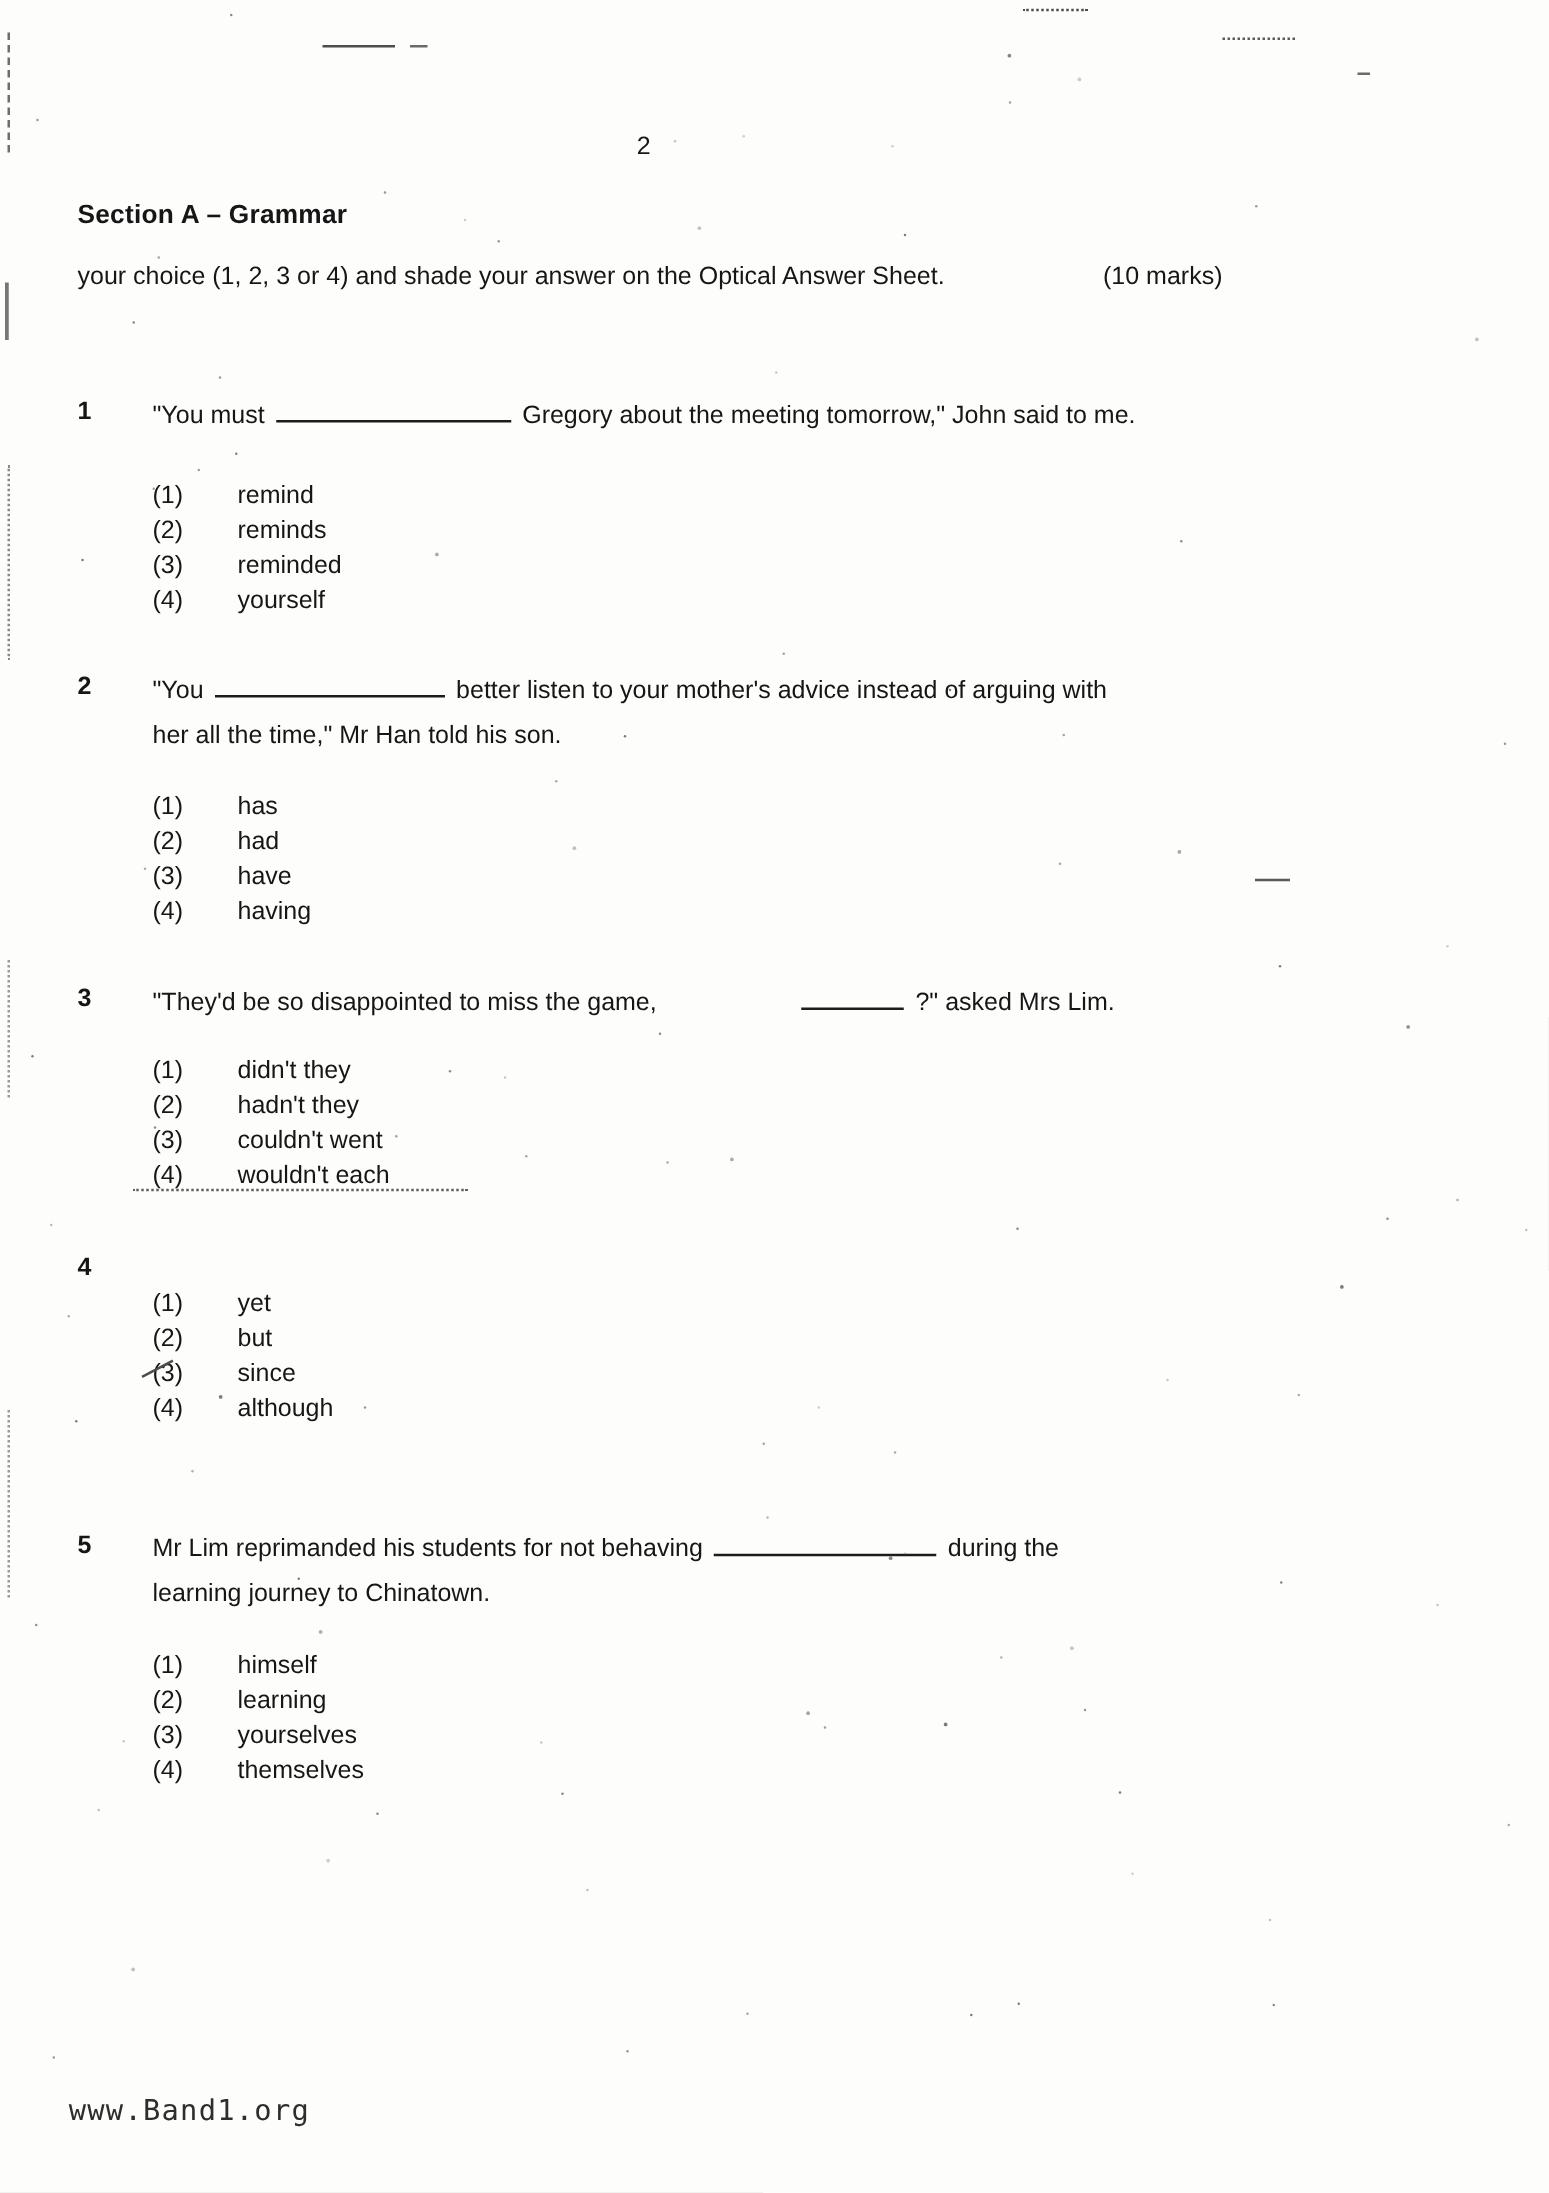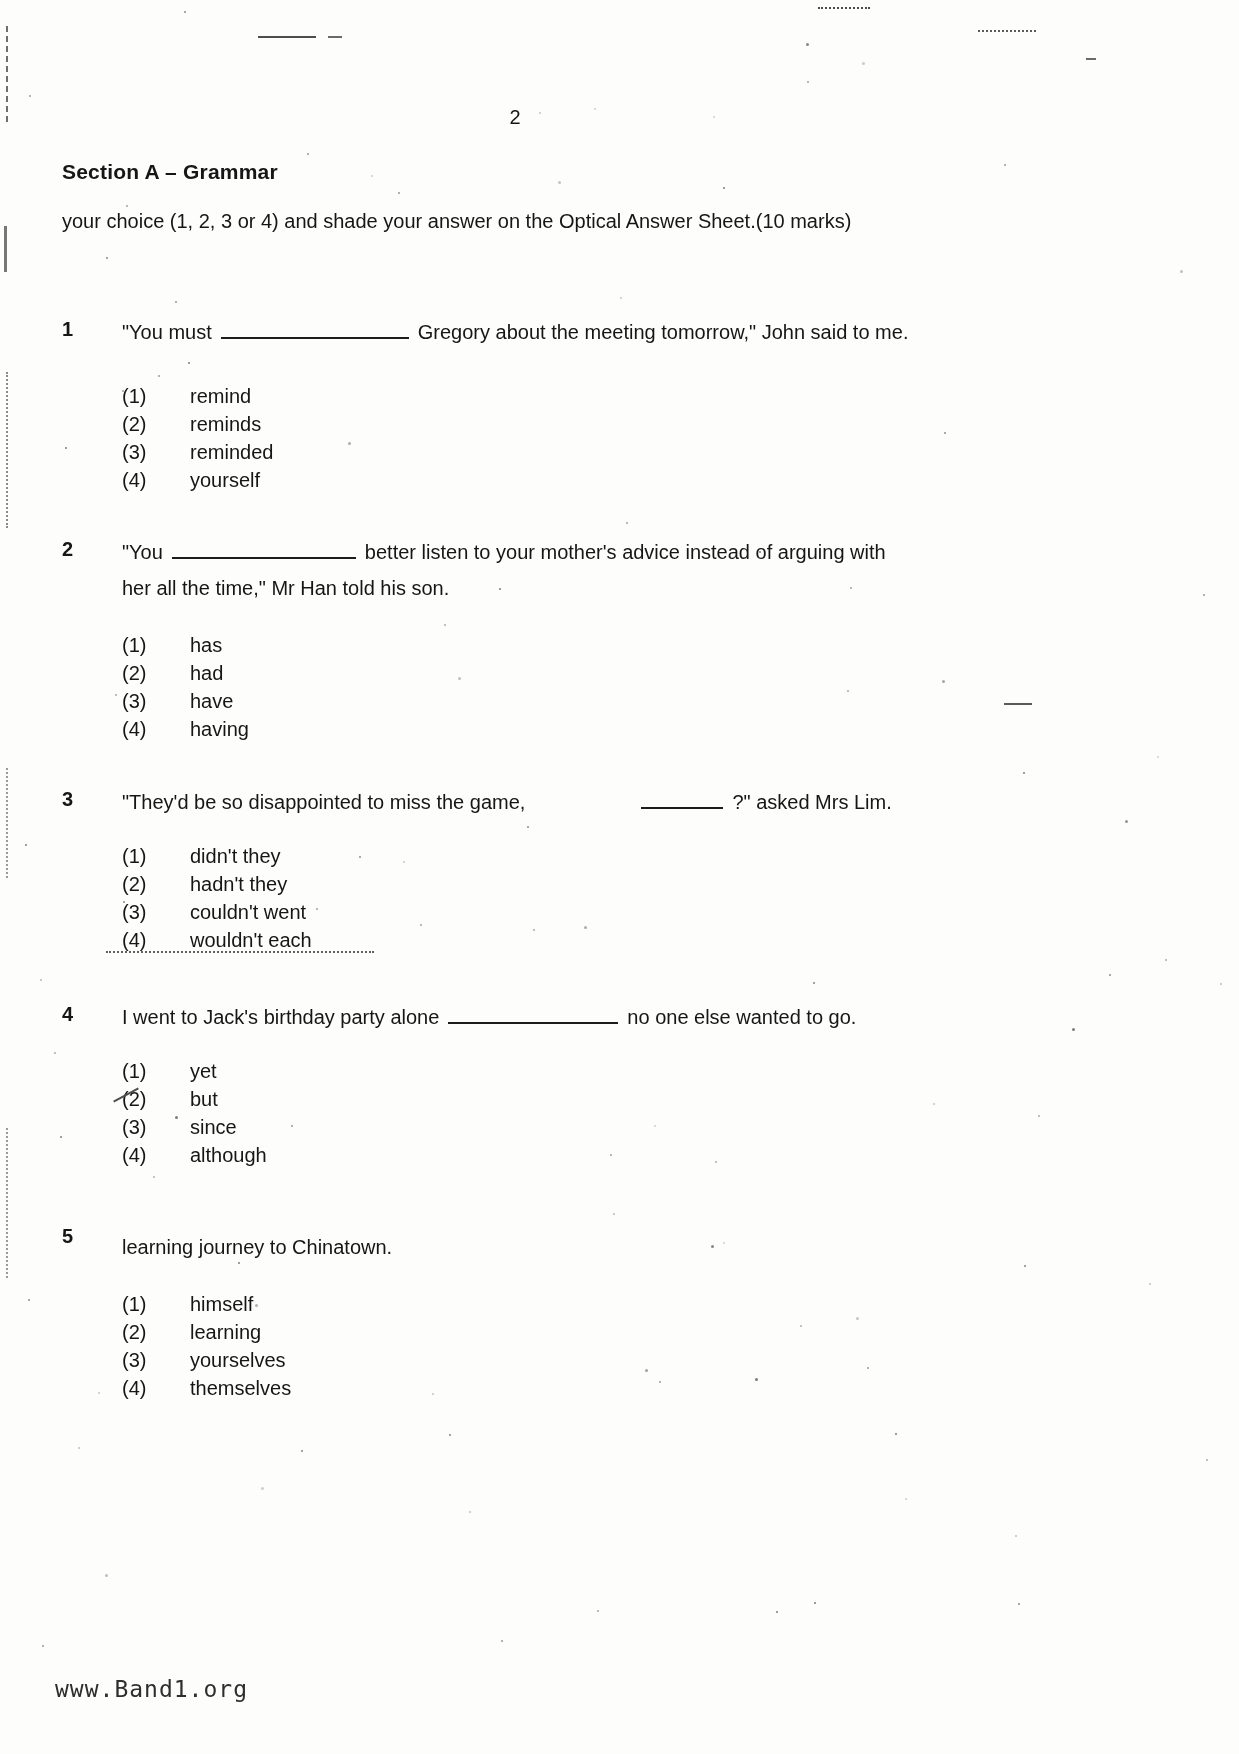--- a/index.html
+++ b/index.html
@@ -17,21 +17,21 @@
     font-size:20px; text-align:center;
   }
   .section-title {
     position:absolute; top:160px; left:62px;
     font-size:21px; font-weight:bold; letter-spacing:0.2px;
   }
   .instructions {
     position:absolute; top:206px; left:62px; width:916px;
     font-size:20px; line-height:31px;
   }
-  .instructions .line2 { display:flex; justify-content:flex-start; }
+  .instructions .line2 { display:flex; justify-content:space-between; }
   .question {
     position:absolute; left:62px; width:990px;
     display:flex; font-size:20px;
   }
   .qnum { width:60px; font-weight:bold; flex:0 0 60px; }
   .qbody { flex:1; }
   .stem { line-height:28px; }
   .stem2 { line-height:28px; margin-top:8px; }
   .stem2:empty { display:none; }
   .blank {
@@ -153,21 +153,20 @@
             <span class="olabel">(4)</span>
             <span class="otext">wouldn't each</span>
           </div>
       </div>
     </div>
   </div>
 
   <div class="question q4" style="top:1003px">
     <div class="qnum">4</div>
     <div class="qbody">
-      <div class="stem"><span>I went to Jack's birthday party alone</span><span class="blank"></span><span>no one else wanted to go.</span></div>
 
       <div class="options">
         <div class="option">
             <span class="olabel">(1)</span>
             <span class="otext">yet</span>
           </div>
         <div class="option">
             <span class="olabel">(2)</span>
             <span class="otext">but</span>
           </div>
@@ -179,20 +178,21 @@
             <span class="olabel">(4)</span>
             <span class="otext">although</span>
           </div>
       </div>
     </div>
   </div>
 
   <div class="question q5" style="top:1225px">
     <div class="qnum">5</div>
     <div class="qbody">
+      <div class="stem"><span>Mr Lim reprimanded his students for not behaving</span><span class="blank"></span><span>during the</span></div>
       <div class="stem2">learning journey to Chinatown.</div>
       <div class="options">
         <div class="option">
             <span class="olabel">(1)</span>
             <span class="otext">himself</span>
           </div>
         <div class="option">
             <span class="olabel">(2)</span>
             <span class="otext">learning</span>
           </div>

